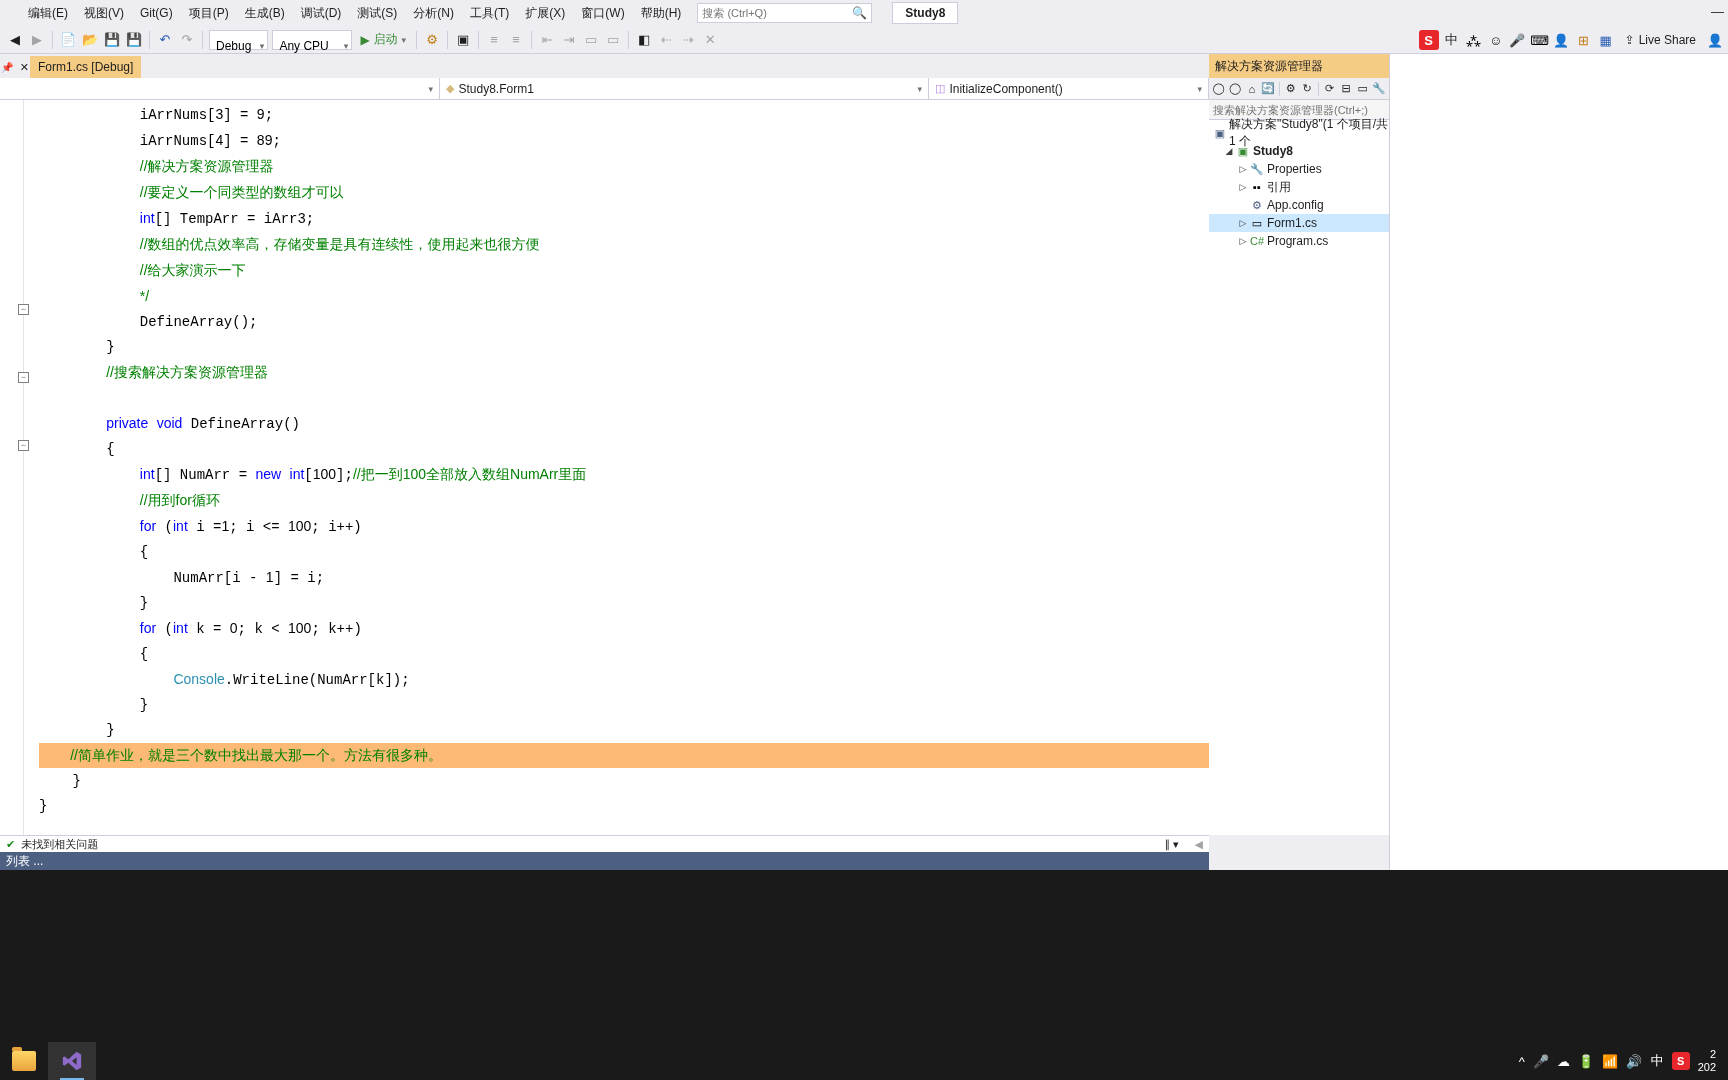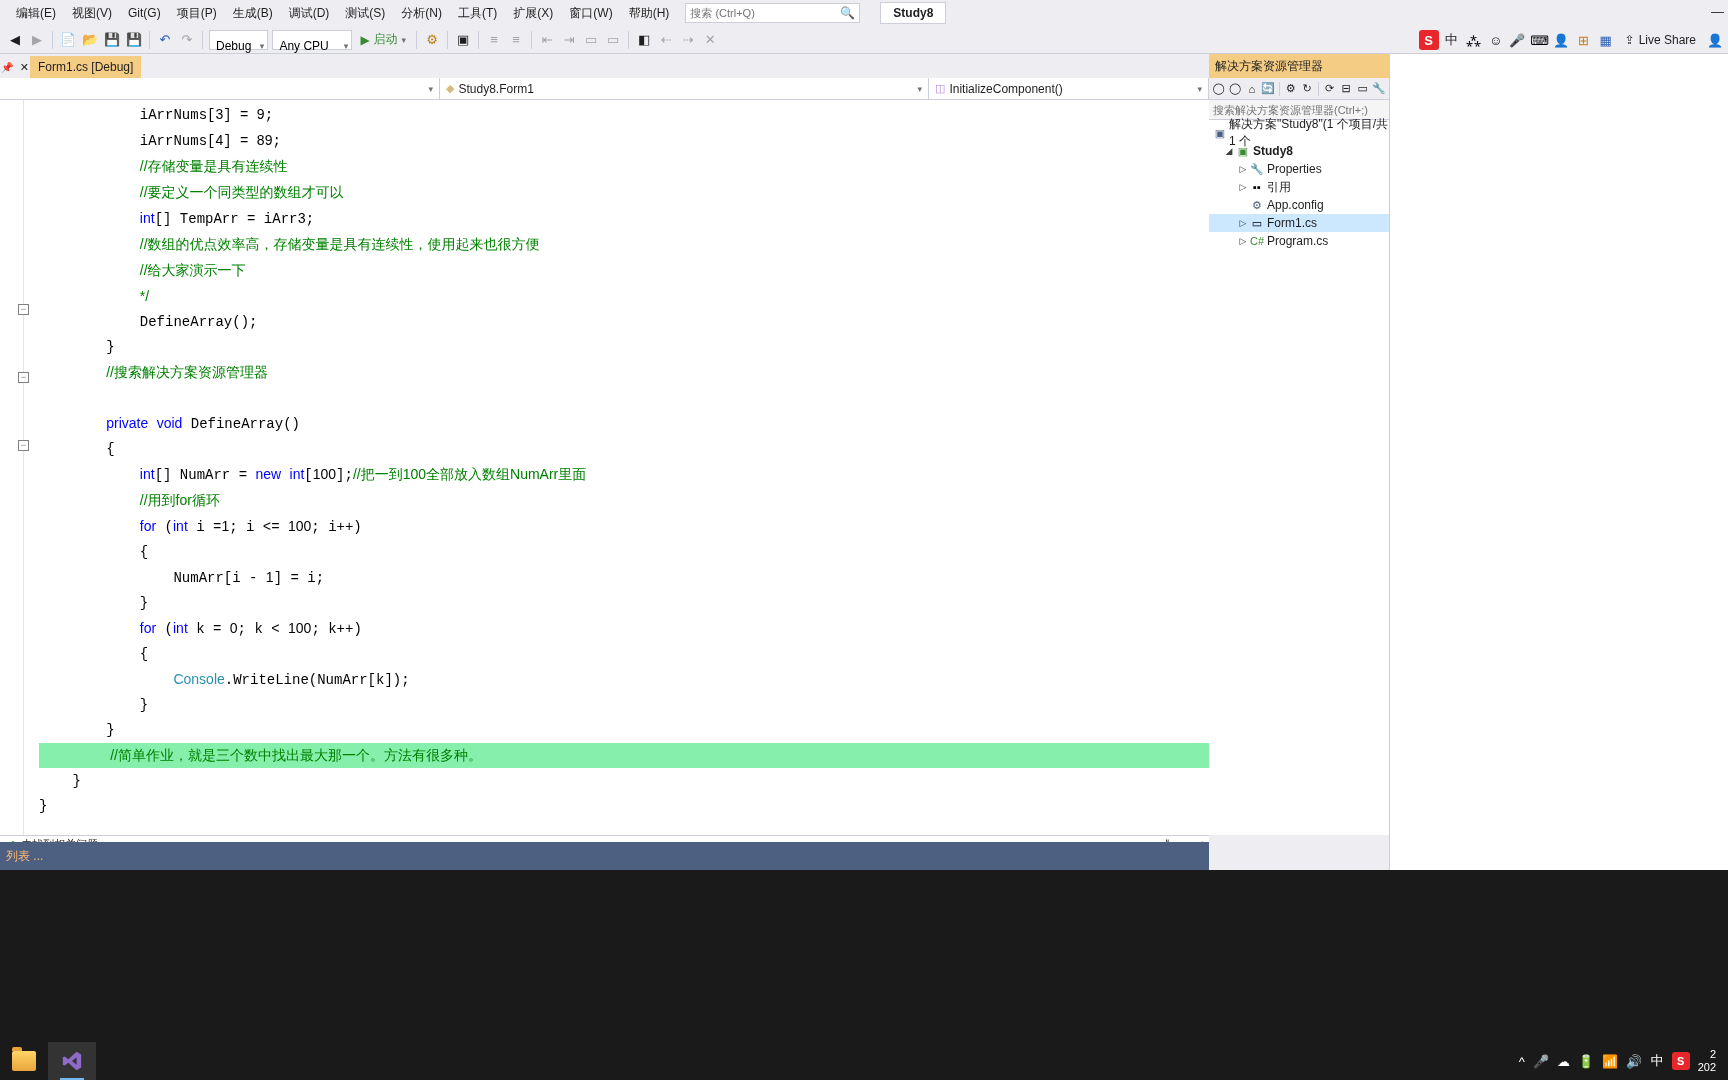--- a/index.html
+++ b/index.html
@@ -1,19 +1,19 @@
 <!DOCTYPE html>
 <html><head>
 <meta charset="utf-8">
 <style>
 * { margin:0; padding:0; box-sizing:border-box; font-family:"Microsoft YaHei","Segoe UI",sans-serif; }
 body { width:1728px; height:1080px; background:#eeeef2; font-size:12px; overflow:hidden; position:relative; }
 
 
-.menubar { height:26px; background:#eeeef2; display:flex; align-items:center; padding:0 8px; }
+.menubar { height:26px; background:#eeeef2; display:flex; align-items:center; padding:0 20px; }
 .menubar .menu-item { padding:4px 8px; color:#1e1e1e; cursor:pointer; }
 .search-box { margin-left:8px; width:175px; height:20px; border:1px solid #cccedb; background:#fff; display:flex; align-items:center; padding:0 4px; }
 .search-box input { border:none; outline:none; flex:1; font-size:11px; color:#333; }
 .search-box .search-icon { color:#717171; font-size:12px; }
 .solution-name { margin-left:20px; padding:3px 12px; background:#fff; border:1px solid #cccedb; font-weight:bold; color:#1e1e1e; }
 .window-controls { position:absolute; right:4px; top:4px; display:flex; gap:14px; color:#1e1e1e; font-size:13px; }
 
 
 .toolbar { height:28px; background:#eeeef2; display:flex; align-items:center; padding:0 4px; border-bottom:1px solid #cccedb; }
 .tb-btn { width:20px; height:20px; display:flex; align-items:center; justify-content:center; color:#1e1e1e; margin:0 1px; cursor:pointer; font-size:13px; }
@@ -41,32 +41,32 @@
 .nav-dd { flex:1; border-right:1px solid #cccedb; display:flex; align-items:center; padding:0 6px; font-size:12px; color:#1e1e1e; position:relative; }
 .nav-dd::after { content:"▾"; position:absolute; right:6px; font-size:9px; color:#717171; }
 .nav-dd .ico { margin-right:4px; font-size:11px; }
 
 .code-container { flex:1; display:flex; background:#fff; overflow:hidden; }
 .gutter { width:18px; background:#fff; border-right:0; }
 .outline { width:13px; background:#fff; position:relative; }
 .outline .fold { position:absolute; left:0; width:11px; height:11px; border:1px solid #808080; background:#fff; font-size:9px; line-height:9px; text-align:center; color:#808080; cursor:pointer; }
 .outline .vline { position:absolute; left:5px; top:0; bottom:0; width:1px; background:#e5e5e5; }
 .code { flex:1; padding:2px 0 0 8px; font-family:Consolas,"Courier New",monospace; font-size:14px; line-height:25px; white-space:pre; color:#000; }
-.hl-line { background:#86efac; display:inline-block; width:100%;padding-left:40px; }
+.hl-line { background:#fdba74; display:inline-block; width:100%; }
 .kw { color:#0000ff; }
 .cm { color:#008000; }
 .typ { color:#2b91af; }
 .num { color:#000; }
 
 
 .issues-bar { position:absolute; left:0; right:519px; bottom:228px; height:17px; background:#fff; border-top:1px solid #cccedb; display:flex; align-items:center; padding:0 6px; font-size:11px; color:#1e1e1e; gap:6px; }
 .issues-bar .ok { color:#1e8a1e; }
 
 
-.bottom-panel { position:absolute; left:0; right:519px; bottom:210px; height:28px; background:#4d6082; color:#fdba74; display:flex; align-items:center; padding:0 6px; font-size:12px; }
+.bottom-panel { position:absolute; left:0; right:519px; bottom:210px; height:18px; background:#4d6082; color:#ffffff; display:flex; align-items:center; padding:0 6px; font-size:12px; }
 .preview-bar { position:absolute; left:0; right:519px; bottom:192px; height:18px; background:#eeeef2; color:#1e1e1e; display:flex; align-items:center; padding:0 6px; font-size:12px; border-top:1px solid #cccedb; }
 
 
 .solution-panel { position:absolute; right:339px; top:54px; width:180px; bottom:245px; background:#f5f5f5; display:flex; flex-direction:column; }
 .sp-title { height:24px; background:#f5cc84; color:#1e1e1e; display:flex; align-items:center; padding:0 6px; font-size:12px; font-weight:normal; }
 .sp-toolbar { height:22px; background:#eeeef2; border-bottom:1px solid #cccedb; display:flex; align-items:center; padding:0 2px; gap:1px; }
 .sp-toolbar .ico { width:16px; height:16px; display:flex; align-items:center; justify-content:center; font-size:11px; color:#1e1e1e; }
 .sp-search { height:20px; border-bottom:1px solid #cccedb; display:flex; align-items:center; padding:0 4px; }
 .sp-search input { border:none; outline:none; flex:1; font-size:11px; background:transparent; }
 .sp-tree { flex:1; background:#fff; padding:4px 0; font-size:12px; }
@@ -206,21 +206,21 @@
   <div class="code-container">
     <div class="gutter"></div>
     <div class="outline">
       <div class="vline"></div>
       <div class="fold" style="top:204px">−</div>
       <div class="fold" style="top:272px">−</div>
       <div class="fold" style="top:340px">−</div>
     </div>
     <div class="code" id="code-body">            iArrNums[<span class="num">3</span>] = <span class="num">9</span>;
             iArrNums[<span class="num">4</span>] = <span class="num">89</span>;
-            <span class="cm">//存储变量是具有连续性</span>
+            <span class="cm">//解决方案资源管理器</span>
             <span class="cm">//要定义一个同类型的数组才可以</span>
             <span class="kw">int</span>[] TempArr = iArr3;
             <span class="cm">//数组的优点效率高，存储变量是具有连续性，使用起来也很方便</span>
             <span class="cm">//给大家演示一下</span>
             <span class="cm">*/</span>
             DefineArray();
         }
         <span class="cm">//搜索解决方案资源管理器</span>
 
         <span class="kw">private</span> <span class="kw">void</span> DefineArray()

